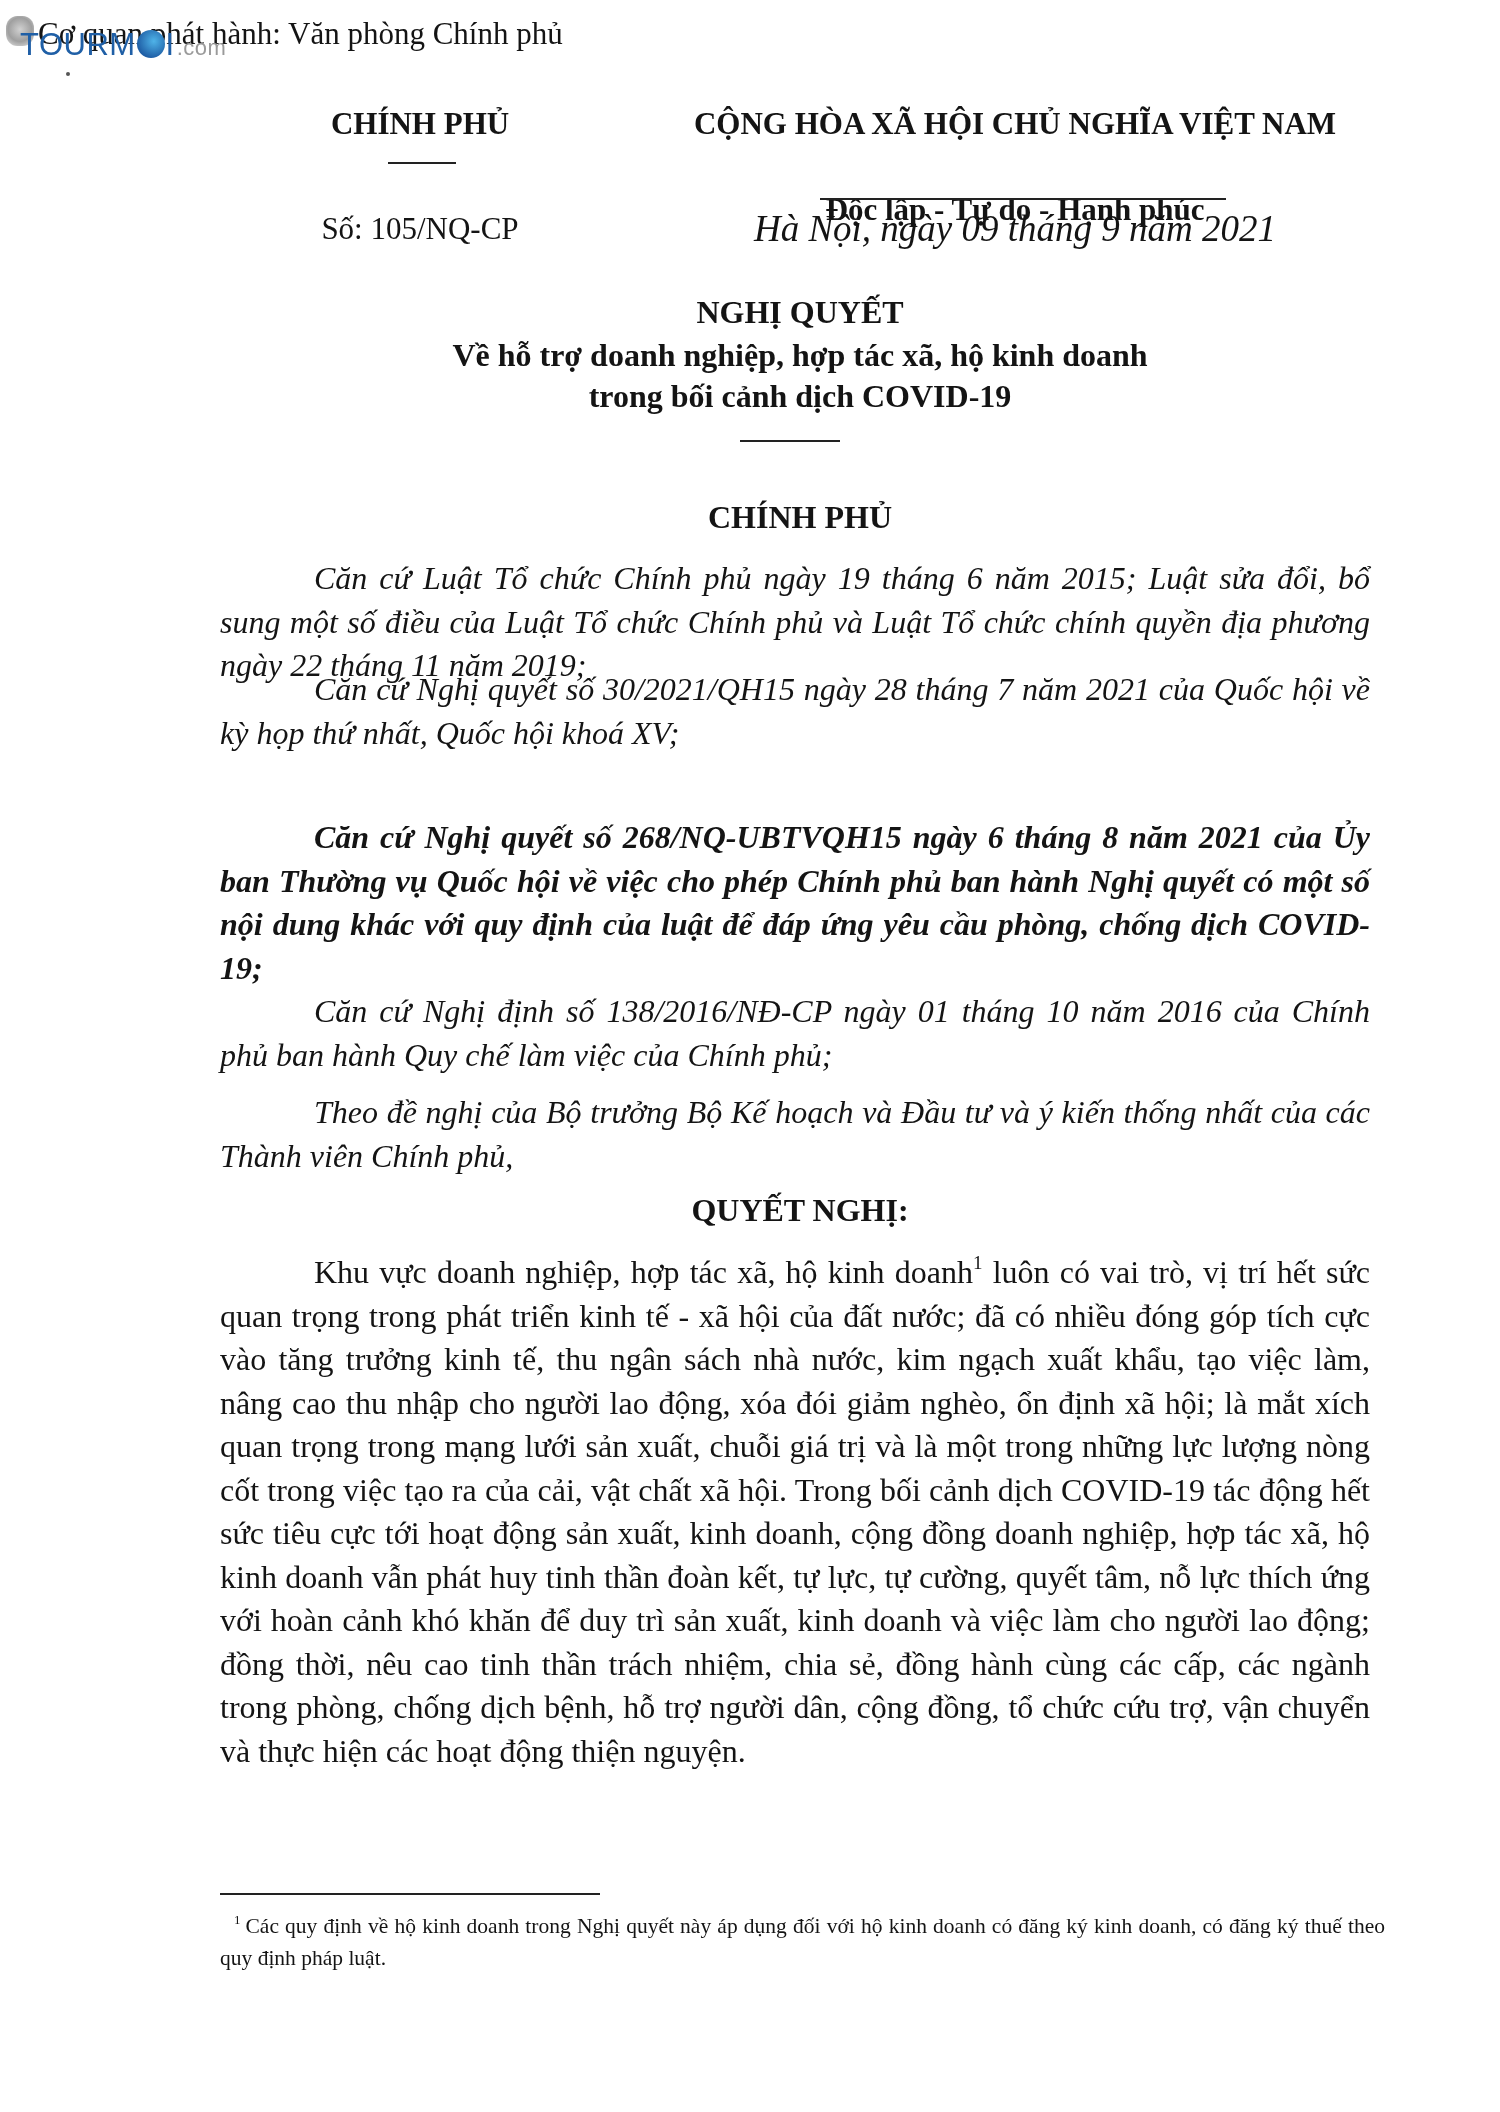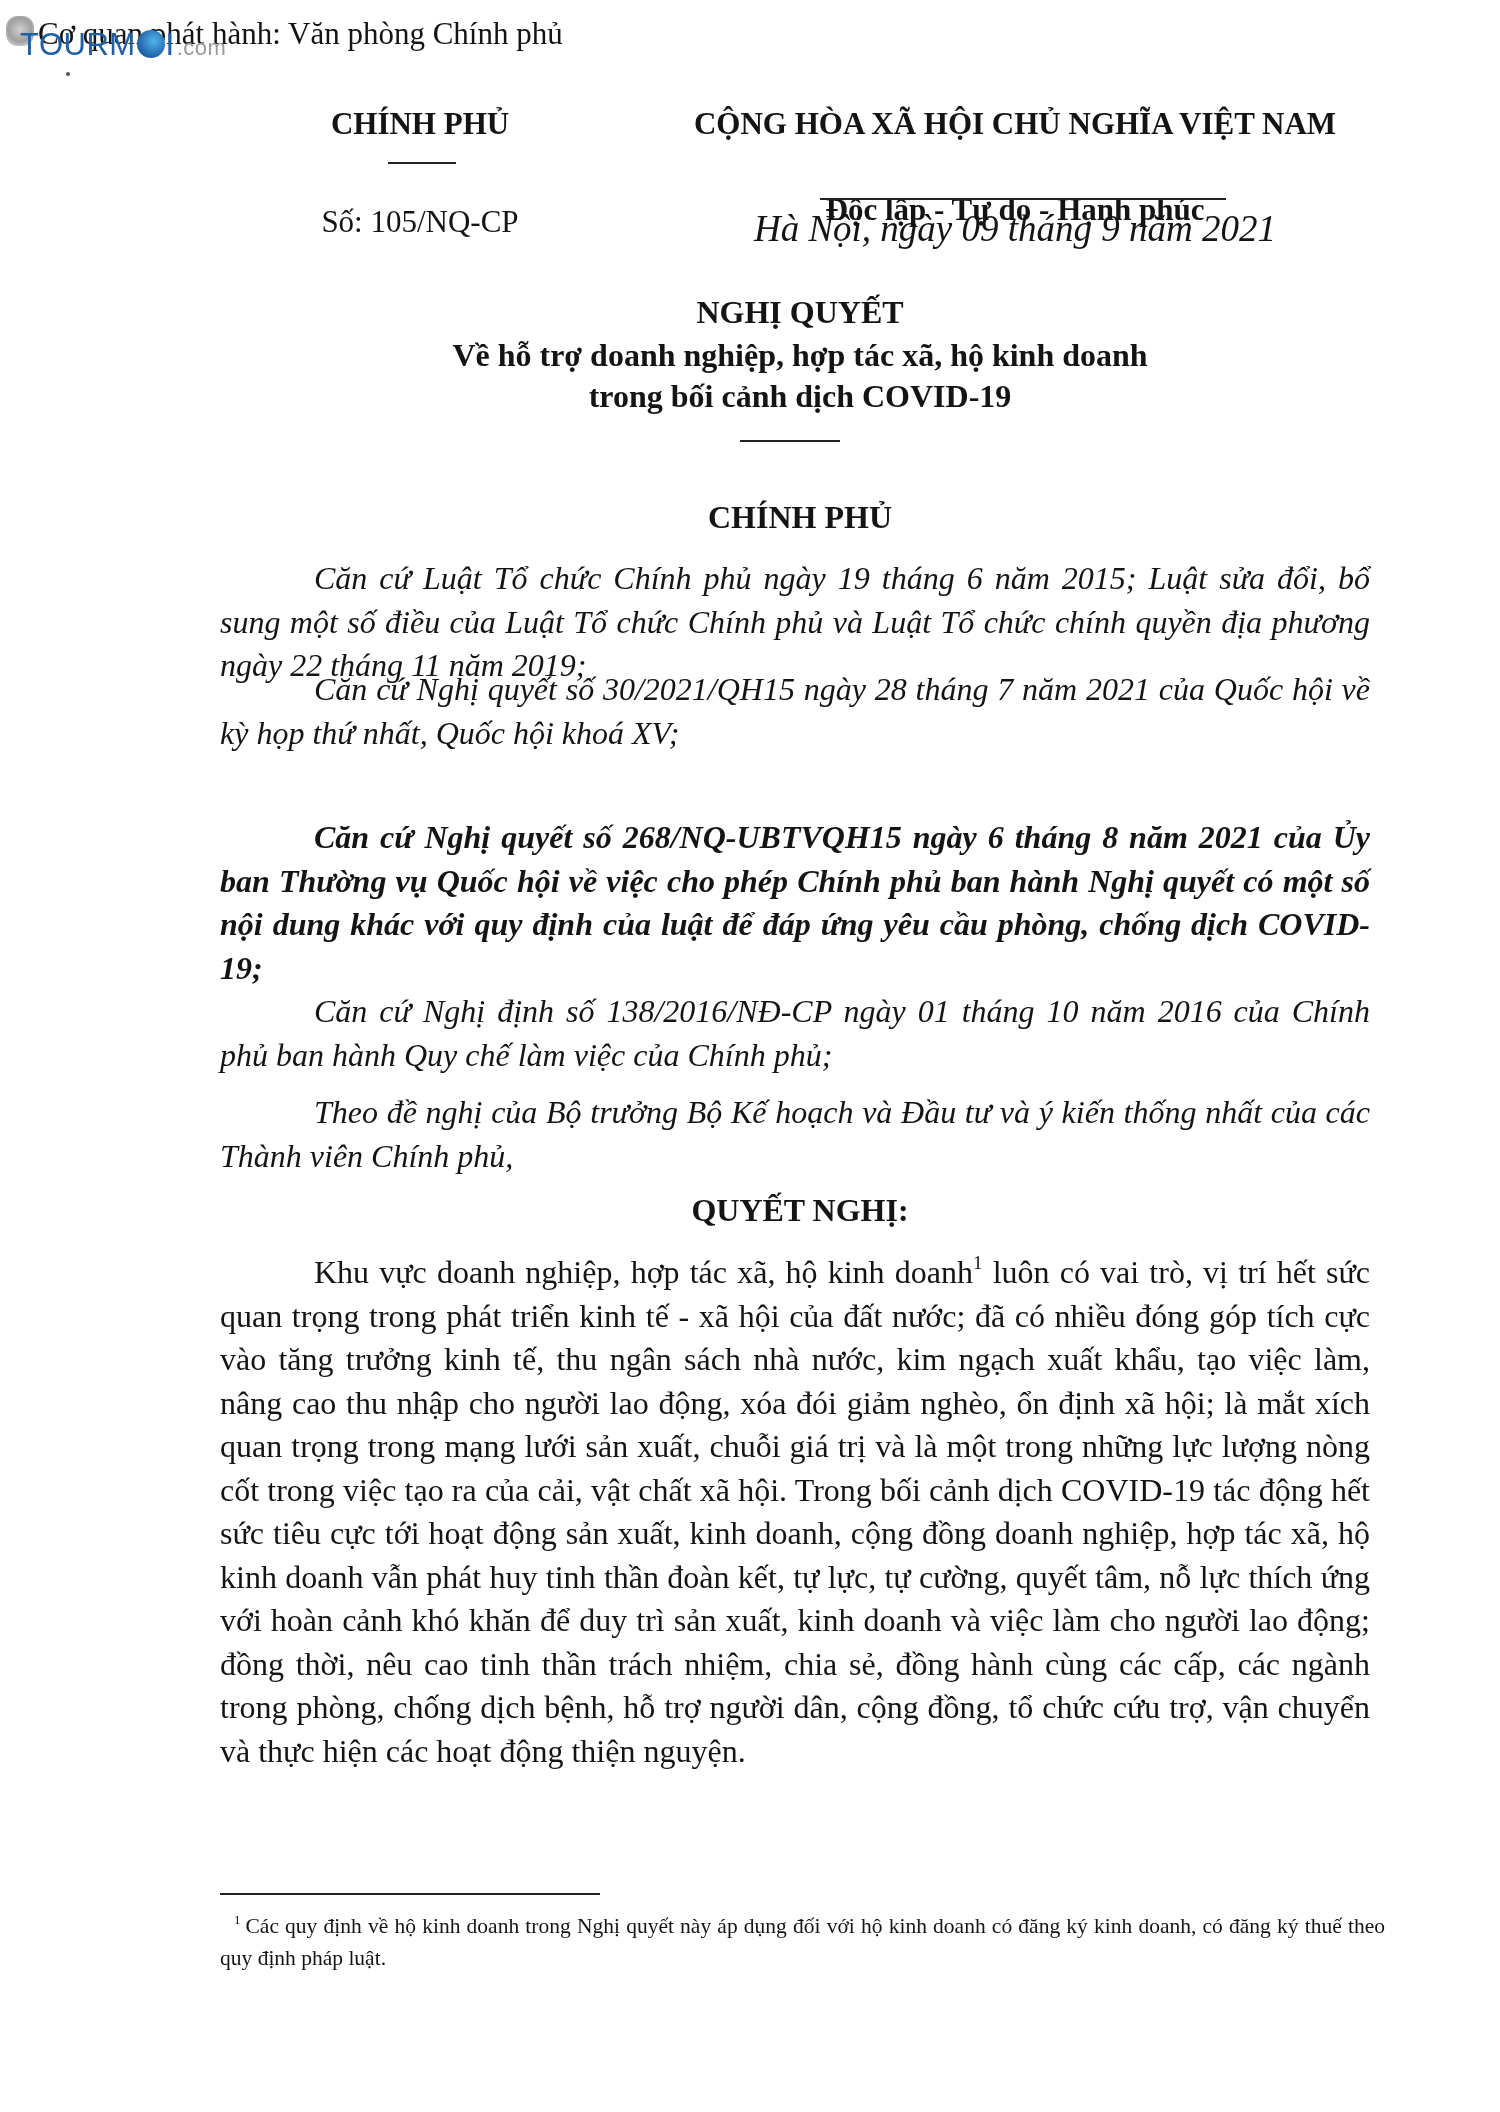--- a/index.html
+++ b/index.html
@@ -53,21 +53,21 @@
 
 <div class="abs stamp"></div>
 <div class="abs issuer">Cơ quan phát hành: Văn phòng Chính phủ</div>
 <div class="abs watermark">
   <span>TOURM</span><span class="dot"></span><span>I</span><span class="com">.com</span>
 </div>
 <div class="abs speck"></div>
 
 <div class="abs left-col center-text bold" style="top:104px; font-size:31px; line-height:40px;">CHÍNH PHỦ</div>
 <div class="rule" style="left:388px; top:162px; width:68px; height:2px;"></div>
-<div class="abs left-col center-text" style="top:202px; font-size:31px; line-height:40px;">Số: 105/NQ-CP</div>
+<div class="abs left-col center-text" style="top:209px; font-size:31px; line-height:40px;">Số: 105/NQ-CP</div>
 
 <div class="abs right-col center-text bold" style="top:104px; font-size:31px; line-height:40px;">CỘNG HÒA XÃ HỘI CHỦ NGHĨA VIỆT NAM</div>
 <div class="abs right-col center-text bold" style="top:142px; font-size:31px; line-height:40px;margin-top:48px;">Độc lập - Tự do - Hạnh phúc</div>
 <div class="rule" style="left:820px; top:198px; width:406px; height:2px;"></div>
 <div class="abs right-col center-text italic" style="top:209px; font-size:37px; line-height:40px;">Hà Nội, ngày 09 tháng 9 năm 2021</div>
 
 <div class="abs center-text bold" style="left:0; width:1600px; top:292px; font-size:32px; line-height:40px;">NGHỊ QUYẾT</div>
 <div class="abs center-text bold" style="left:0; width:1600px; top:335px; font-size:32px; line-height:40px;">Về hỗ trợ doanh nghiệp, hợp tác xã, hộ kinh doanh</div>
 <div class="abs center-text bold" style="left:0; width:1600px; top:376px; font-size:32px; line-height:40px;">trong bối cảnh dịch COVID-19</div>
 <div class="rule" style="left:740px; top:440px; width:100px; height:2px;"></div>

